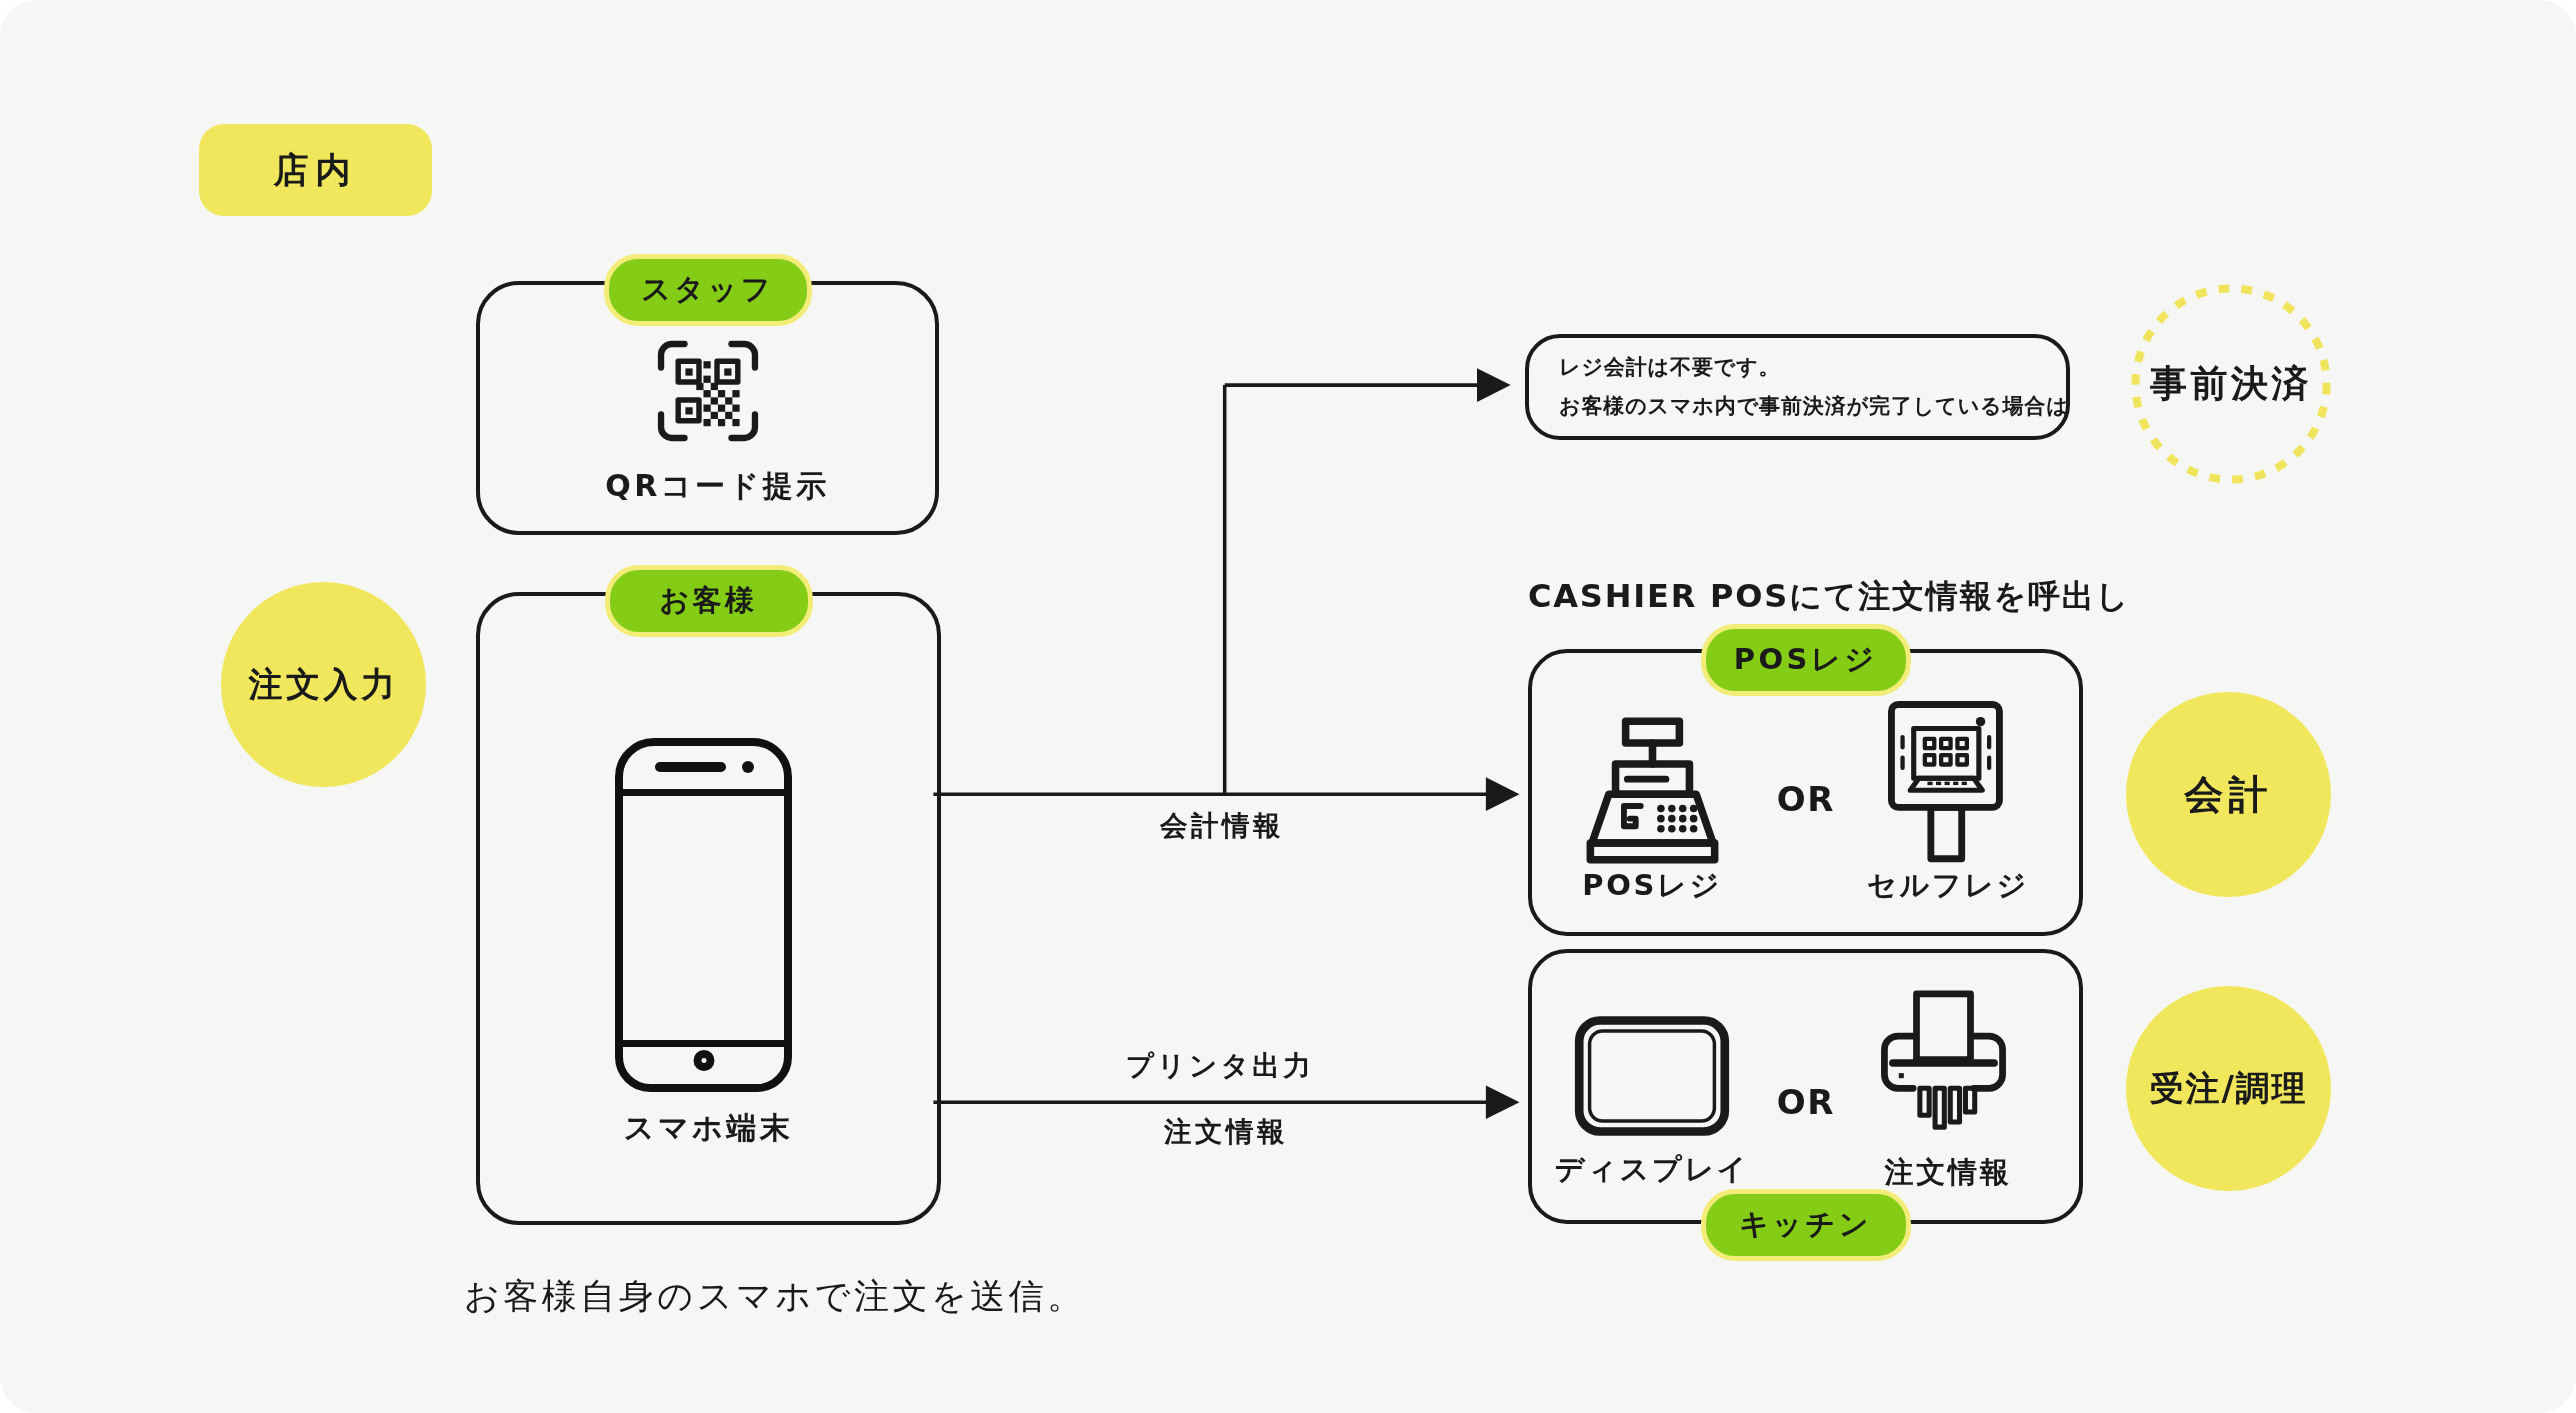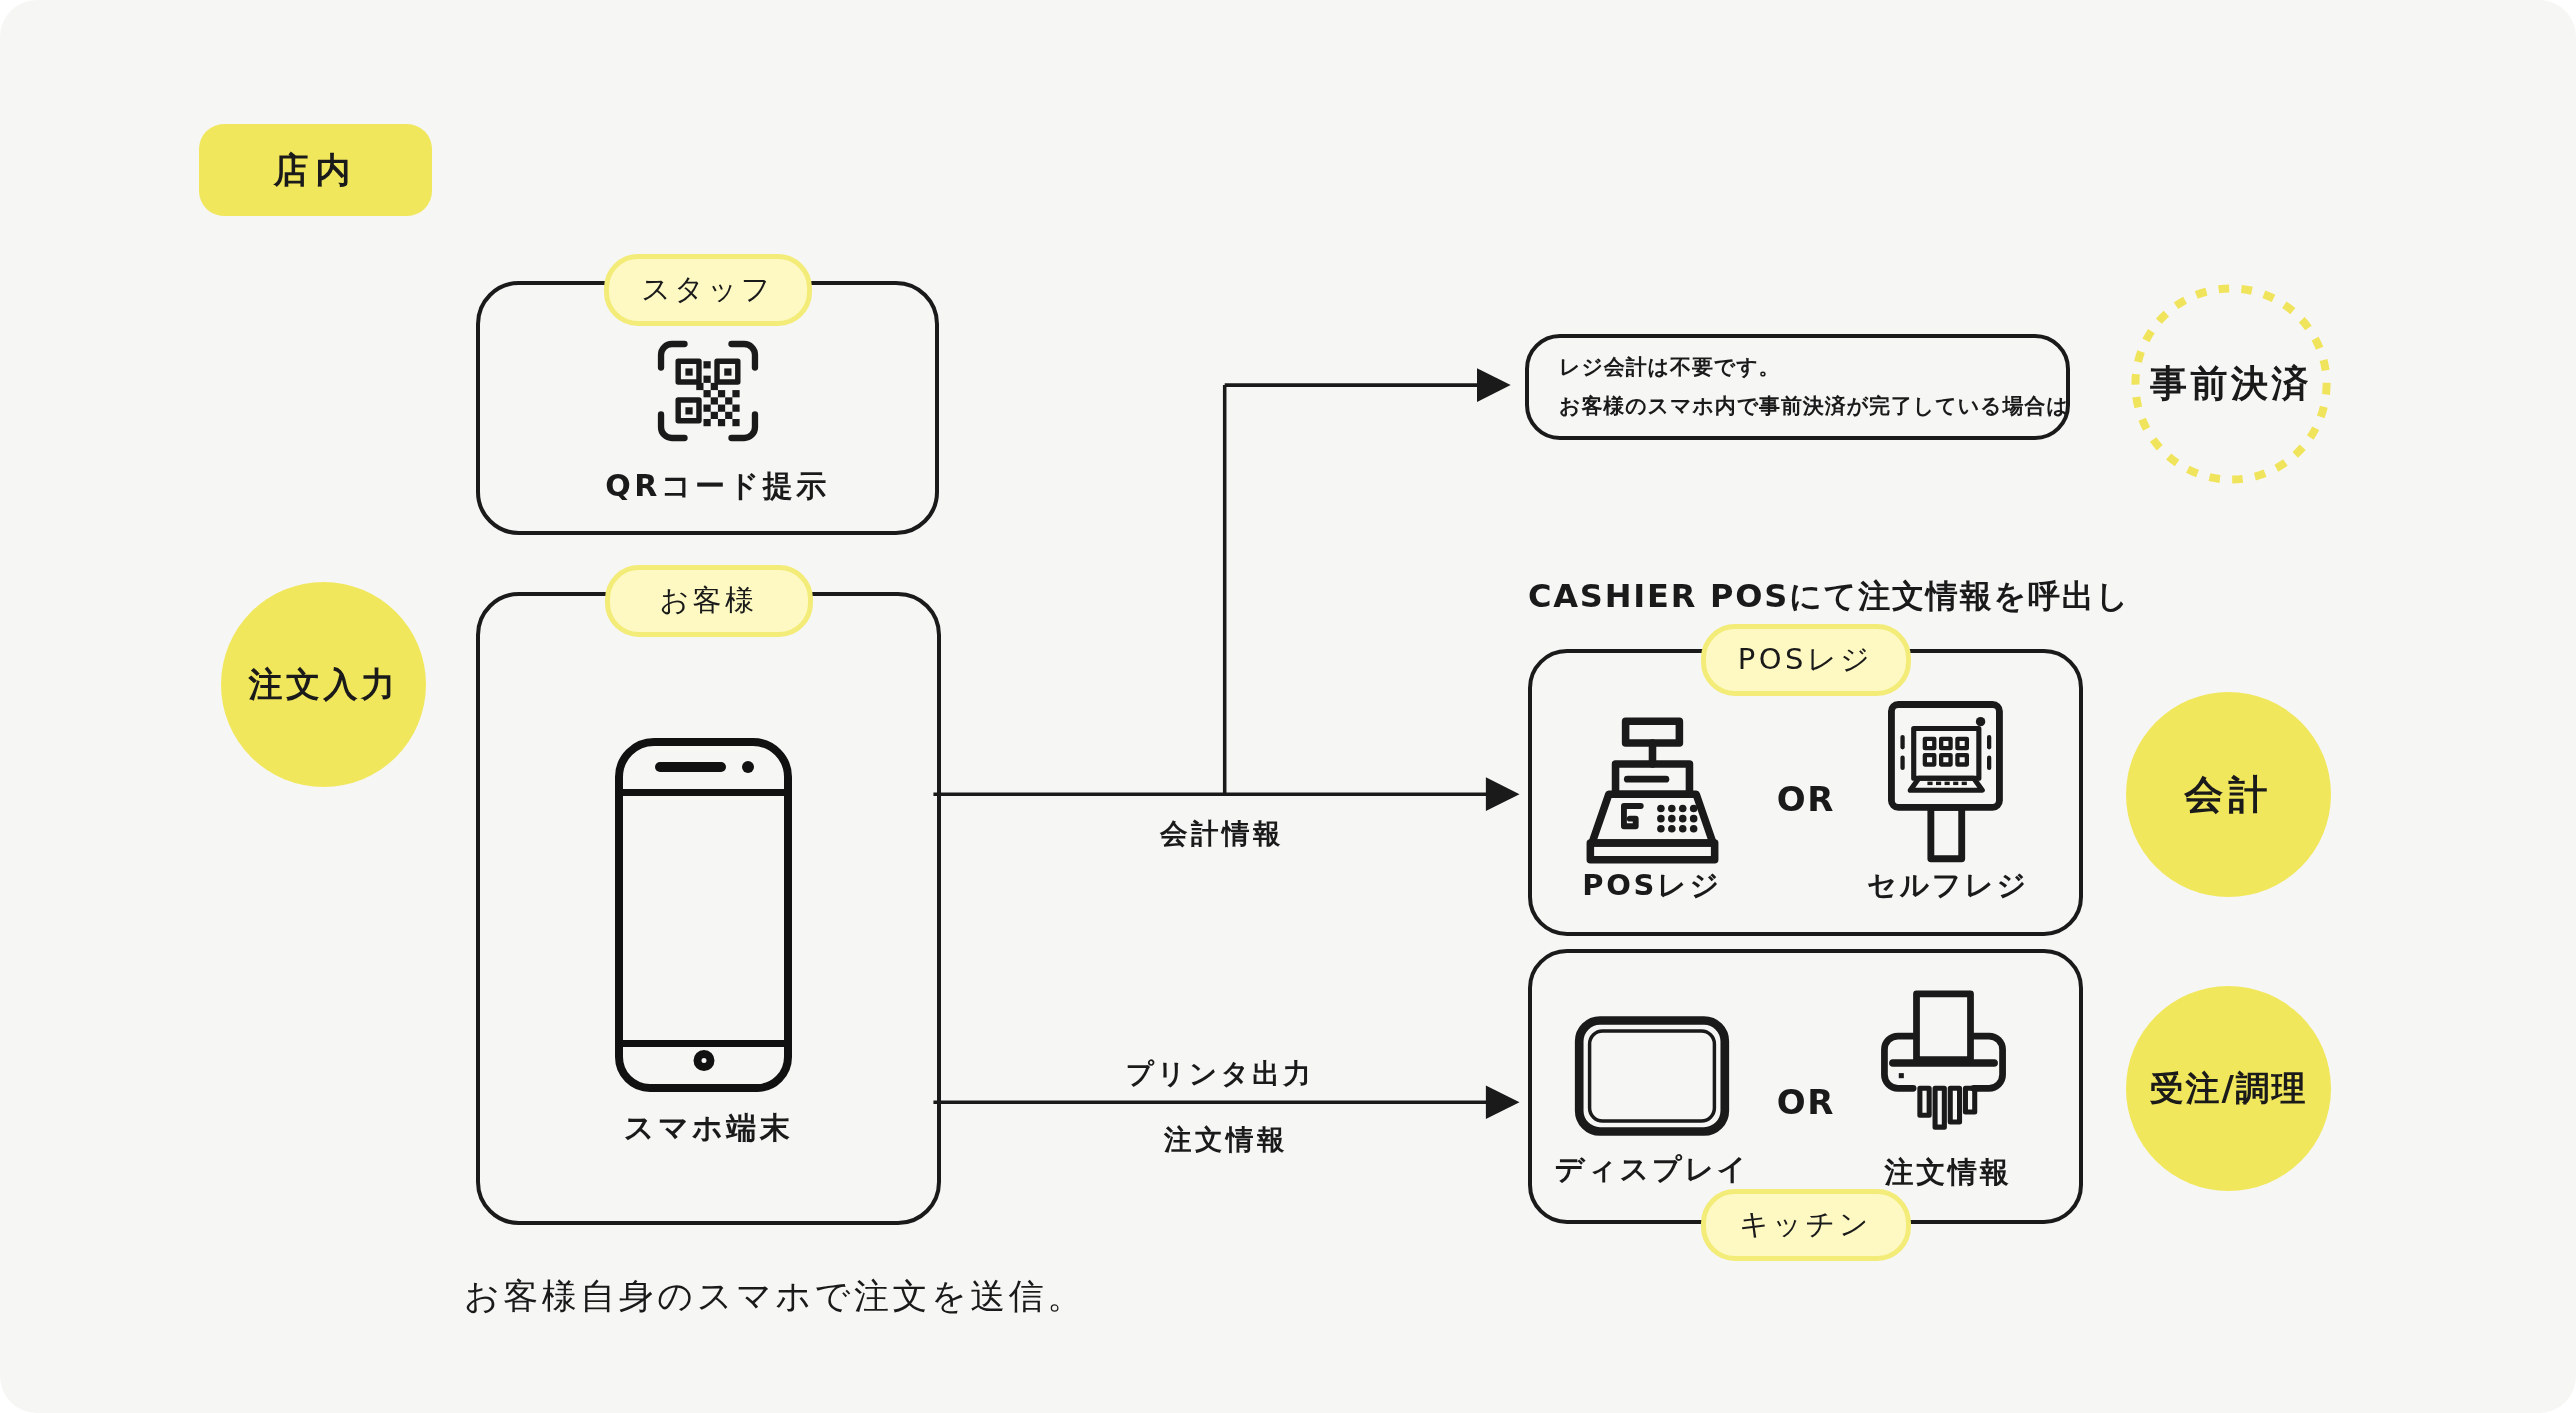--- a/index.html
+++ b/index.html
@@ -15,23 +15,23 @@
 
   
   .obox{position:absolute;border:4.4px solid #1a1a1a;border-radius:43px;}
   .staff{left:476px;top:281px;width:455px;height:246px;}
   .customer{left:476px;top:592px;width:457px;height:625px;}
   .posbox{left:1528px;top:649px;width:547px;height:279px;border-radius:39px;}
   .kitchenbox{left:1528px;top:949px;width:547px;height:267px;border-radius:39px;}
 
   
   .pill{position:absolute;left:50%;transform:translateX(-50%);
-        background:#fef9c3;border:5.3px solid #f3ec79;border-radius:34px;
+        background:#84cc16;border:5.3px solid #f3ec79;border-radius:34px;
         display:flex;align-items:center;justify-content:center;
-        font-weight:400;letter-spacing:3.5px;white-space:nowrap;z-index:3;text-align:right;}
+        font-weight:700;letter-spacing:3.5px;white-space:nowrap;z-index:3;text-align:right;}
   .pill.tag-top{top:-31px;width:198px;height:62px;font-size:29px;}
   .pill.tag-top-pos{top:-29px;width:200px;height:62px;font-size:29px;}
   .pill.tag-bottom{top:236px;width:200px;height:62px;font-size:29px;}
 
   .caption{position:absolute;left:0;right:0;text-align:center;
            font-weight:700;font-size:30px;letter-spacing:3.5px;}
   .staff-cap{top:181px;padding-left:20px;}
   .customer-cap{top:512px;}
 
   
@@ -68,21 +68,21 @@
            border:4.4px solid #1a1a1a;border-radius:35px;box-sizing:border-box;
            display:flex;flex-direction:column;justify-content:center;padding-left:30px;}
   .noteline{font-size:21px;font-weight:700;letter-spacing:0.9px;line-height:39px;white-space:nowrap;}
 
   
   .heading{position:absolute;left:1528px;top:575px;width:547px;text-align:center;
            font-size:32px;font-weight:700;letter-spacing:1.8px;white-space:nowrap;}
 
   
   .flowlabel{position:absolute;transform:translateX(-50%);font-size:27.5px;font-weight:700;
-             letter-spacing:3.5px;white-space:nowrap;margin-top:8px;}
+             letter-spacing:3.5px;white-space:nowrap;}
   .l-acc{left:1222px;top:808px;}
   .l-po{left:1220px;top:1048px;}
   .l-oi{left:1226px;top:1114px;}
 
   .footnote{position:absolute;left:464px;top:1273px;font-size:35px;font-weight:400;letter-spacing:3.5px;}
 
   svg .st{stroke:#1a1a1a;fill:none;stroke-linejoin:round;stroke-linecap:round;}
   svg .fl{fill:#1a1a1a;stroke:none;}
 </style>
 </head>

